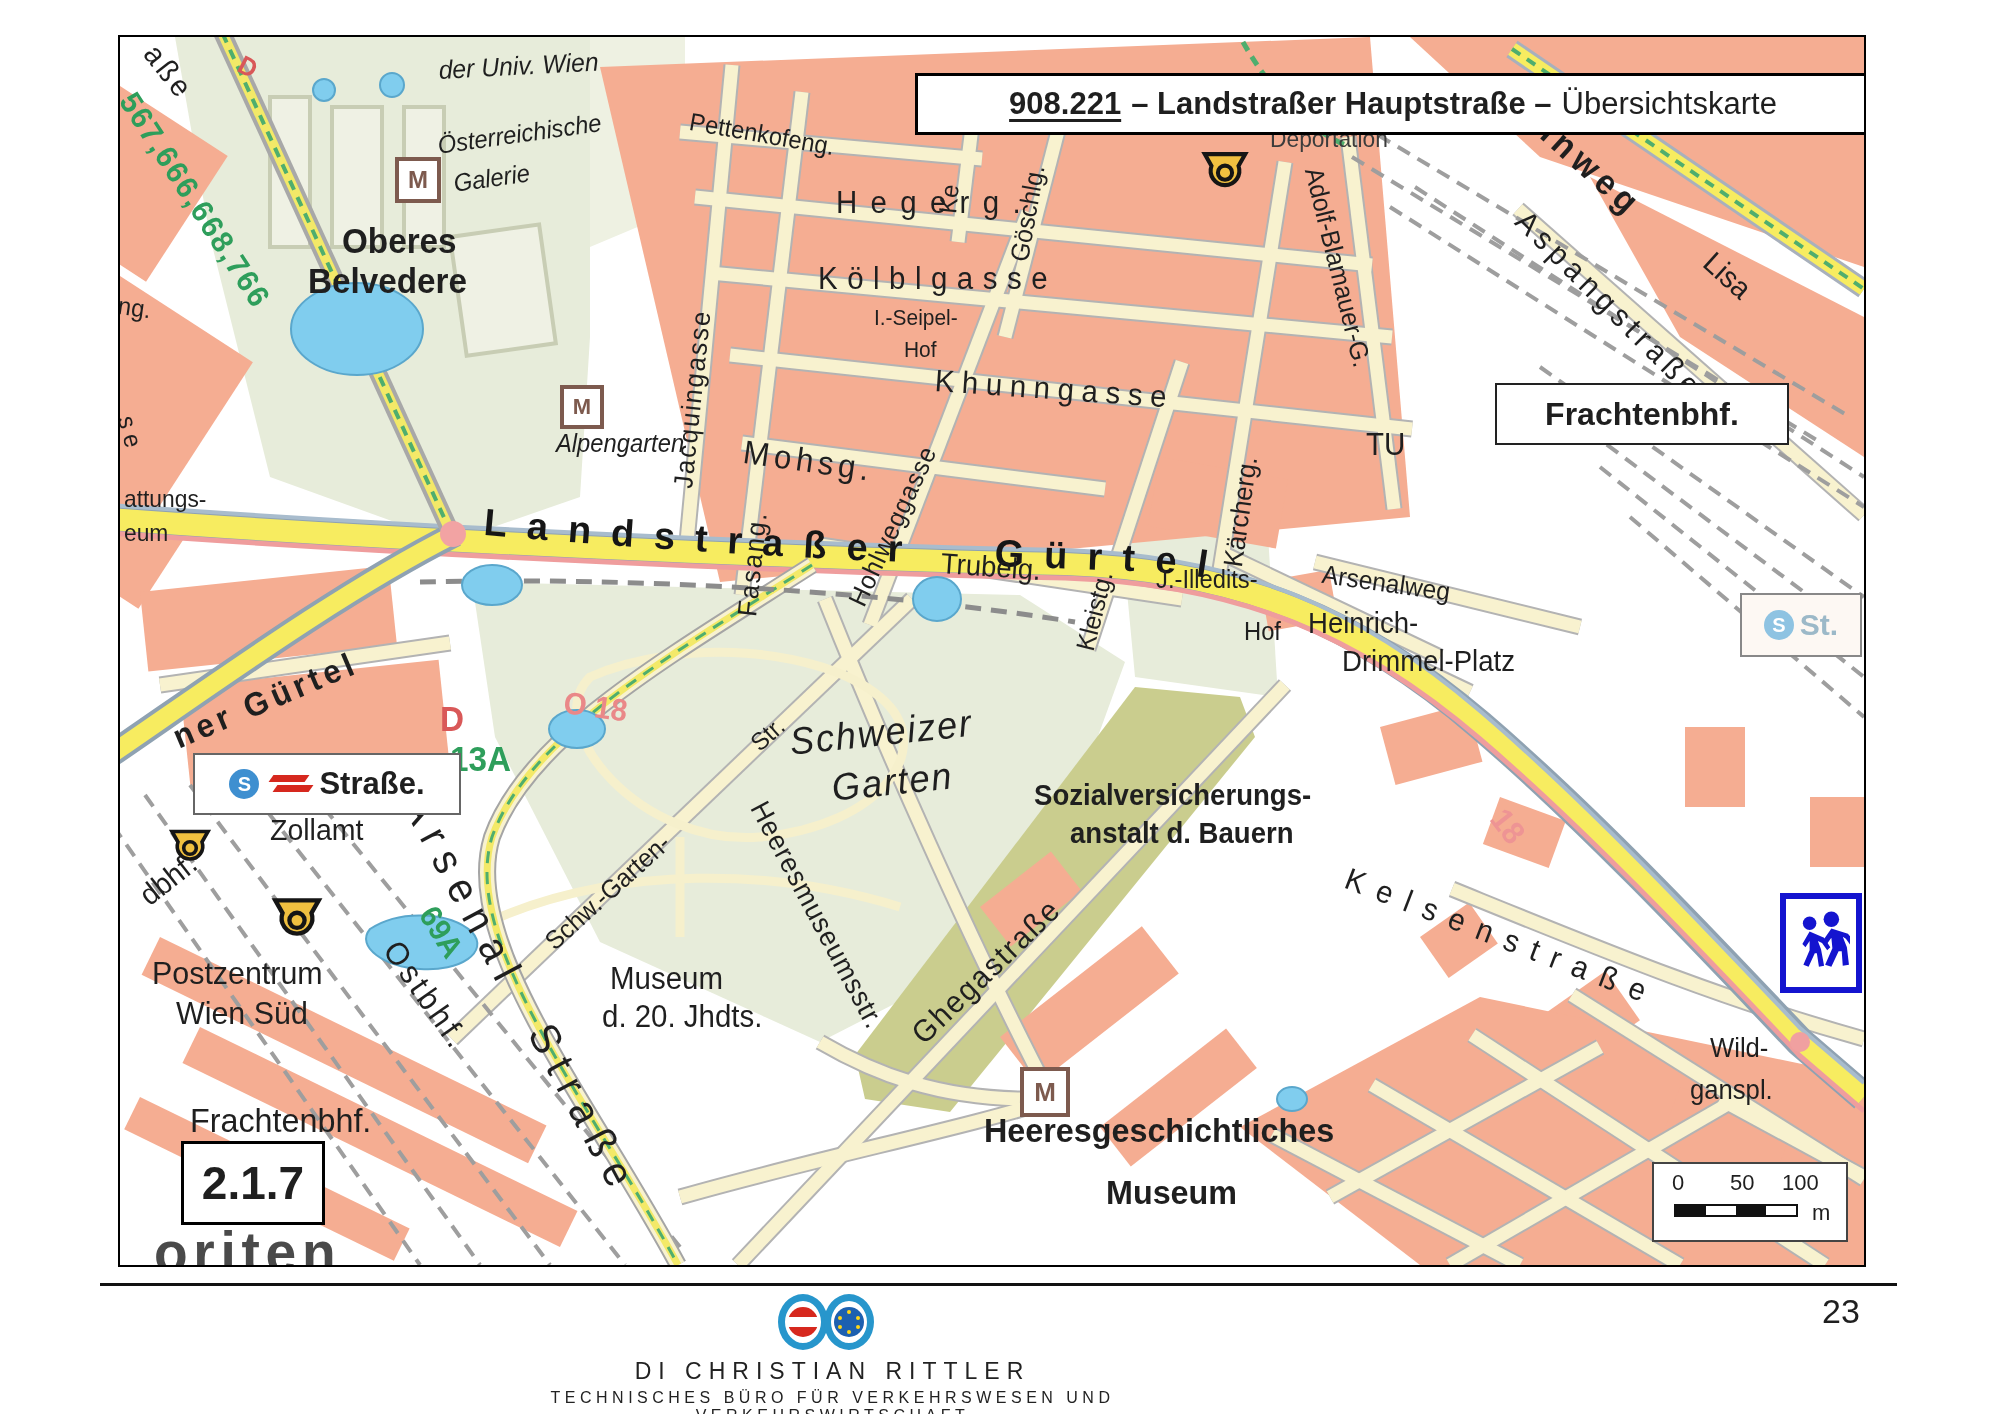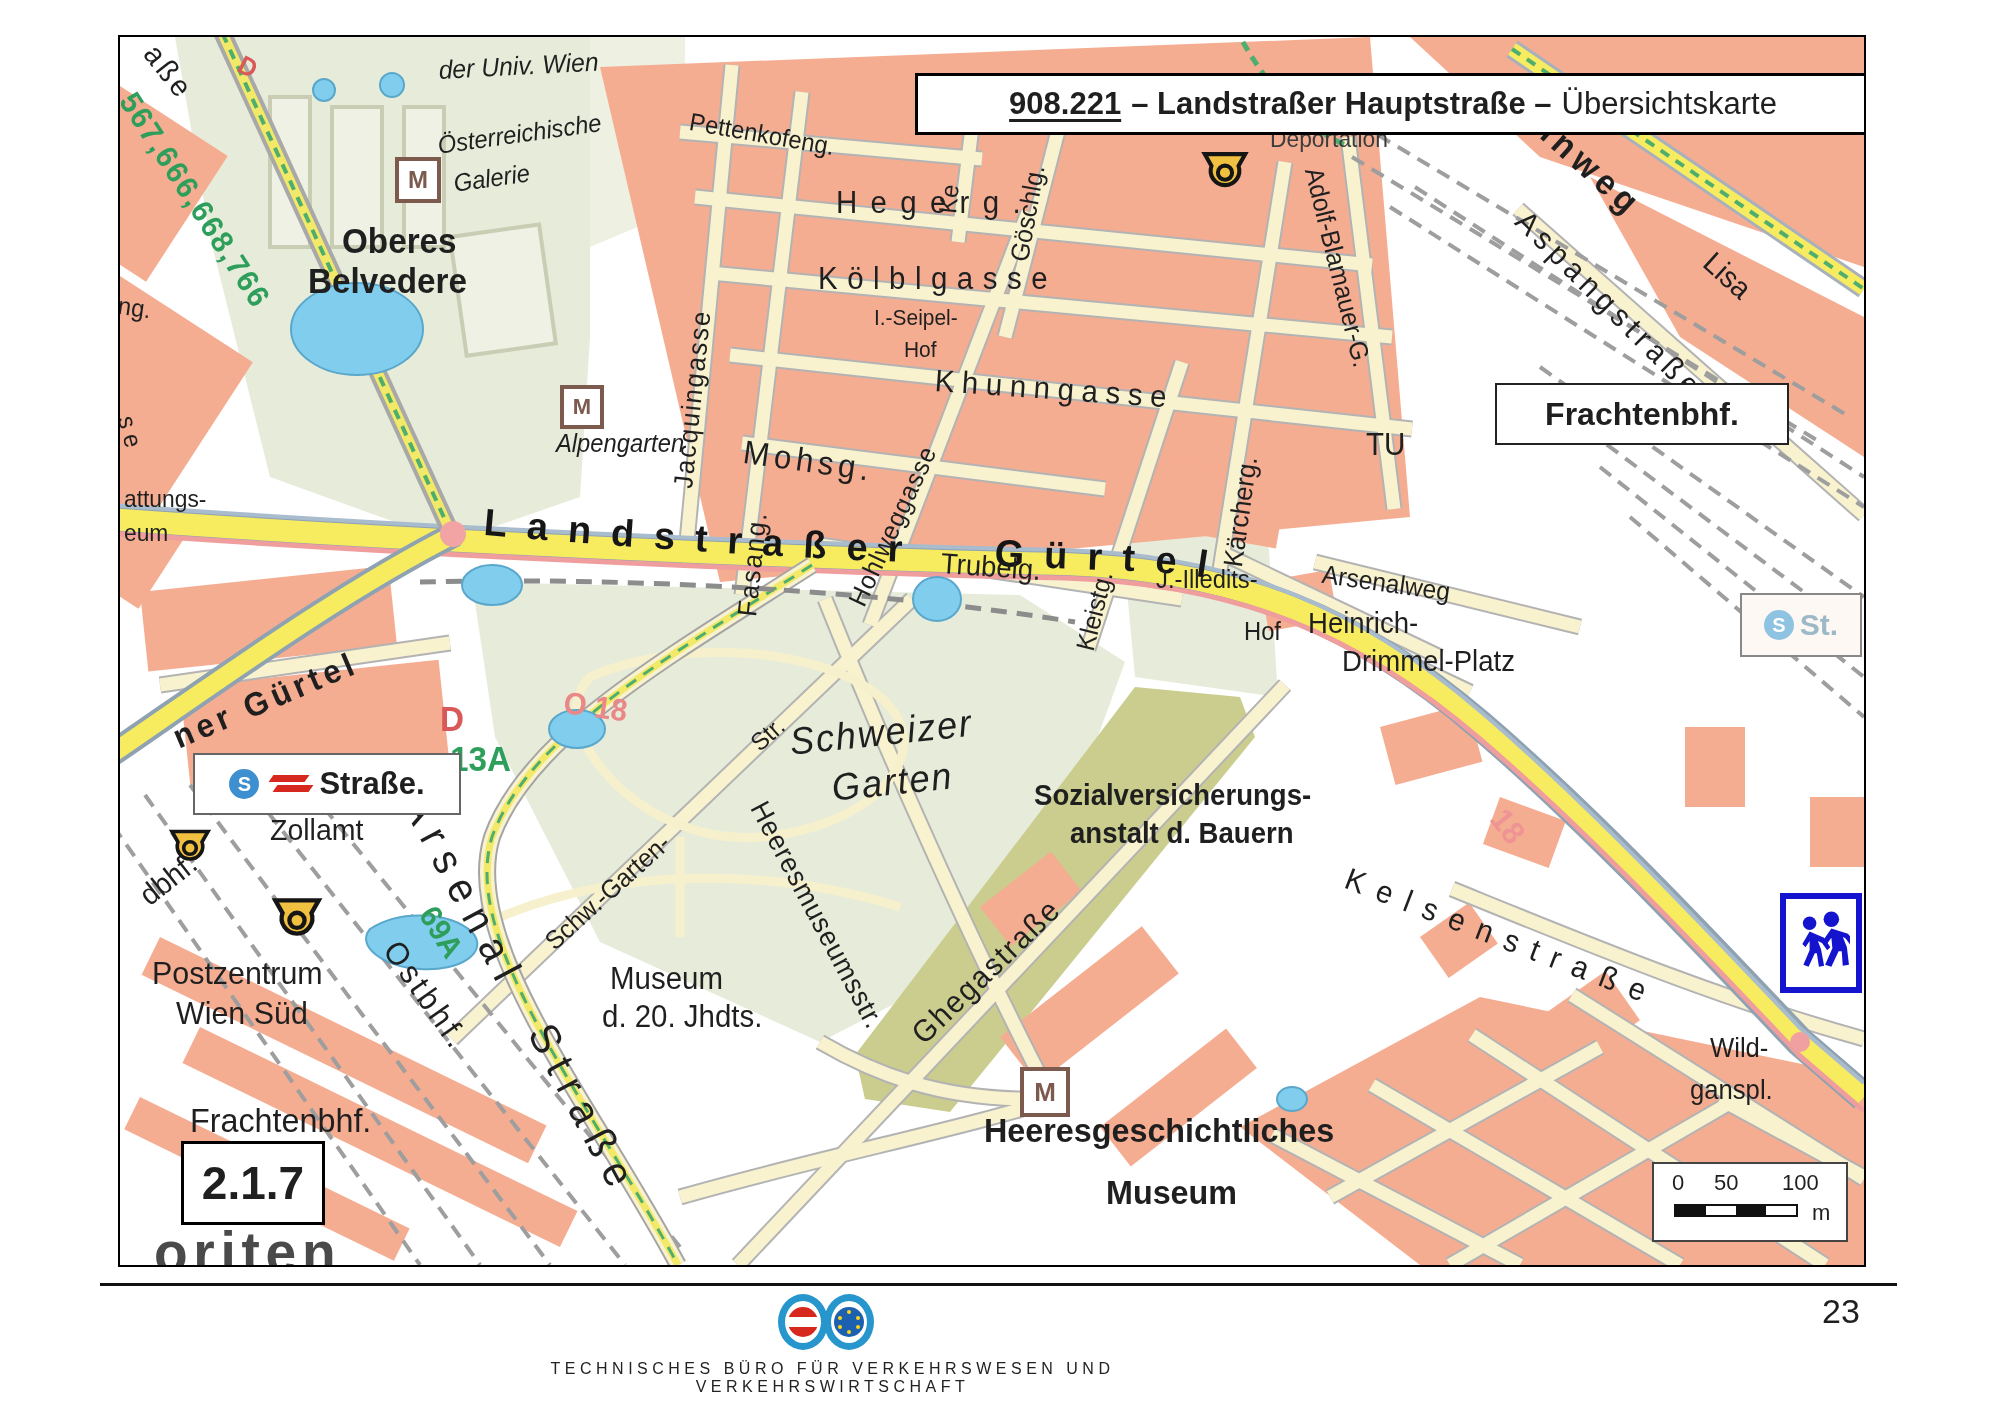--- a/index.html
+++ b/index.html
@@ -32,21 +32,21 @@
   .oebb i{position:absolute;left:4px;width:36px;height:7px;background:#d6281e;transform:skewX(-35deg);}
   .oebb i.b1{top:3px;} .oebb i.b2{top:13px;left:8px;}
   .micon{position:absolute;background:#fff;border:4px solid #7d5a4e;color:#7d5a4e;font-weight:bold;
      display:flex;align-items:center;justify-content:center;z-index:15;}
   .horn{position:absolute;z-index:15;line-height:0;}
   .ped-sign{position:absolute;left:1660px;top:856px;width:82px;height:100px;background:#fff;
      border:6px solid #1414cf;box-sizing:border-box;display:flex;align-items:center;justify-content:center;z-index:30;}
   .scalebox{position:absolute;left:1532px;top:1125px;width:192px;height:76px;background:#fff;
      border:2px solid #444;z-index:25;font-size:22px;}
   .scalebox .num{position:absolute;top:6px;}
-  .scalebox .n0{left:18px;} .scalebox .n50{left:60px;} .scalebox .n100{left:128px;}
+  .scalebox .n0{left:18px;} .scalebox .n50{left:76px;} .scalebox .n100{left:128px;}
   .scalebox .unit{position:absolute;left:158px;top:36px;}
   .sbar{position:absolute;left:20px;top:40px;width:124px;height:13px;border:2px solid #111;display:flex;box-sizing:border-box;}
   .sbar i{flex:1;} .sbar i:nth-child(odd){background:#111;} .sbar i:nth-child(even){background:#fff;}
   .rule{position:absolute;left:100px;top:1283px;width:1797px;border-top:3px solid #111;}
   .pnum{position:absolute;left:1822px;top:1292px;font-size:34px;}
   .footer{position:absolute;left:500px;top:1294px;width:665px;text-align:center;}
   .logo{display:inline-block;position:relative;width:110px;height:58px;}
   .badge{position:absolute;top:0;width:50px;height:56px;border-radius:50%;border:7px solid #2796cc;
      background:#fff;box-sizing:border-box;display:flex;align-items:center;justify-content:center;}
   .badge.left{left:0;z-index:1;} .badge.right{left:46px;z-index:2;}
@@ -415,16 +415,17 @@
           <span class="euflag">
             <b></b>
             <b></b>
             <b></b>
             <b></b>
             <b></b>
             <b></b>
           </span>
         </span>
     </span>
+    <div class="f-name">DI Christian Rittler</div>
     <div class="f-sub">Technisches Büro für Verkehrswesen und Verkehrswirtschaft</div>
   </div>
 
 </div>
 
 </body></html>

